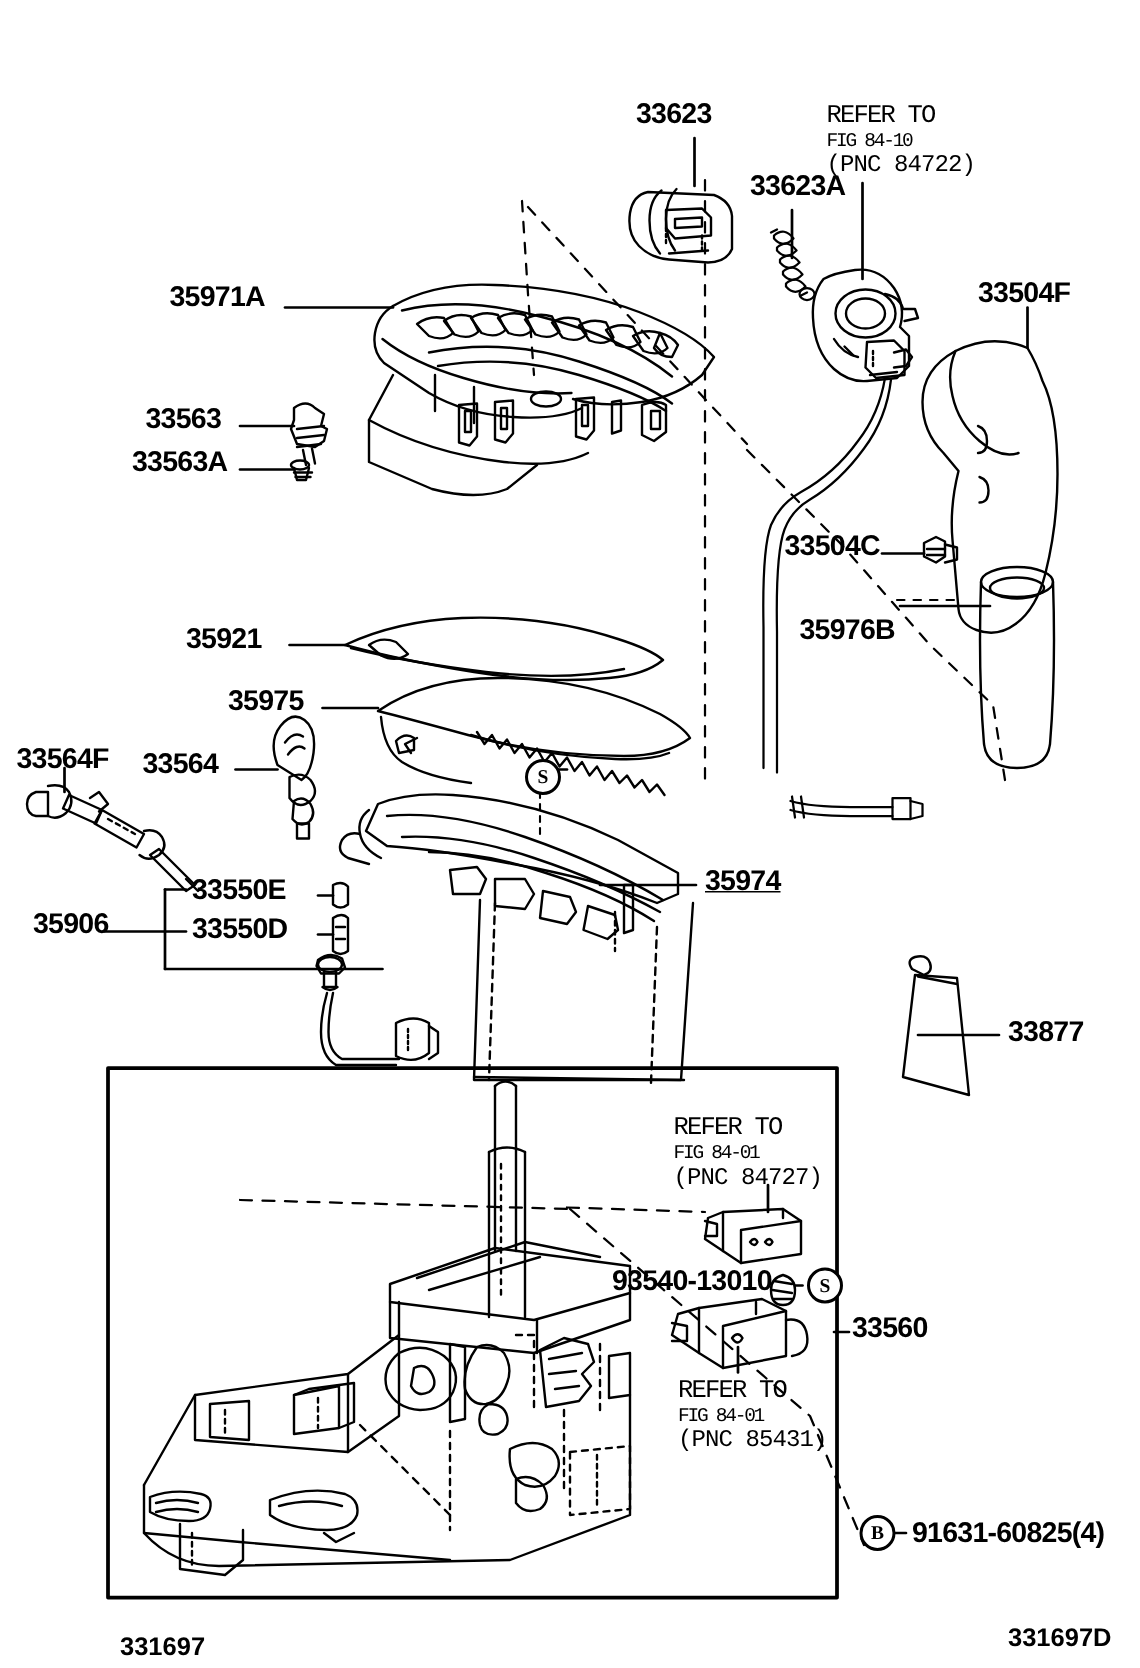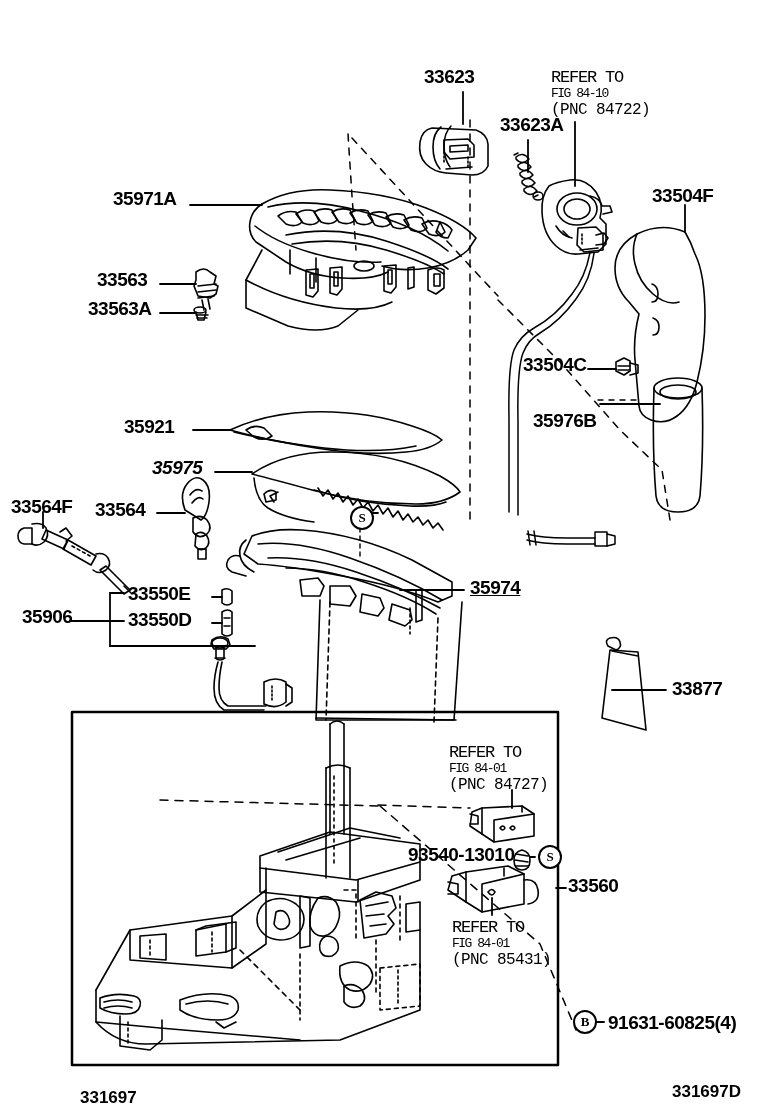--- a/index.html
+++ b/index.html
@@ -361,21 +361,21 @@
 
   <div class="lbl pn" style="left:424px;top:64px;">33623</div>
   <div class="lbl pn" style="left:500px;top:112px;text-align:center;">33623A</div>
   <div class="lbl pn" style="left:113px;top:186px;">35971A</div>
   <div class="lbl pn" style="left:97px;top:267px;">33563</div>
   <div class="lbl pn" style="left:88px;top:296px;">33563A</div>
   <div class="lbl pn" style="left:652px;top:183px;">33504F</div>
   <div class="lbl pn" style="left:523px;top:352px;">33504C</div>
   <div class="lbl pn" style="left:533px;top:387px;margin-top:21px;">35976B</div>
   <div class="lbl pn" style="left:124px;top:414px;">35921</div>
-  <div class="lbl pn" style="left:152px;top:455px;font-style:italic;">35975</div>
+  <div class="lbl pn" style="left:152px;top:455px;">35975</div>
   <div class="lbl pn" style="left:11px;top:494px;">33564F</div>
   <div class="lbl pn" style="left:95px;top:497px;">33564</div>
   <div class="lbl pn" style="left:470px;top:575px;text-decoration:underline;">35974</div>
   <div class="lbl pn" style="left:128px;top:581px;">33550E</div>
   <div class="lbl pn" style="left:22px;top:604px;">35906</div>
   <div class="lbl pn" style="left:128px;top:607px;">33550D</div>
   <div class="lbl pn" style="left:672px;top:676px;">33877</div>
   <div class="lbl pn" style="left:408px;top:842px;">93540-13010</div>
   <div class="lbl pn" style="left:568px;top:873px;">33560</div>
   <div class="lbl pn" style="left:608px;top:1010px;">91631-60825(4)</div>

